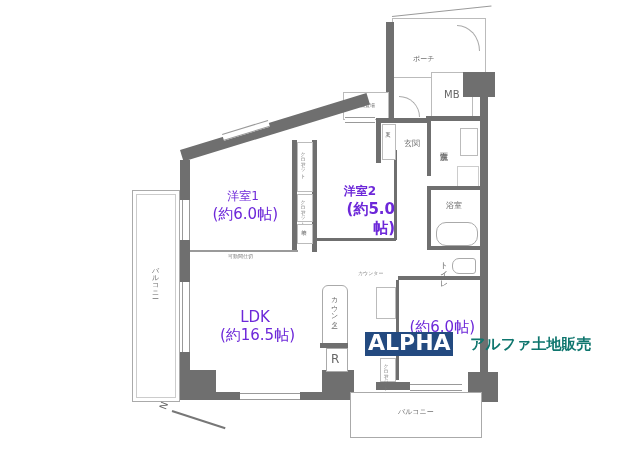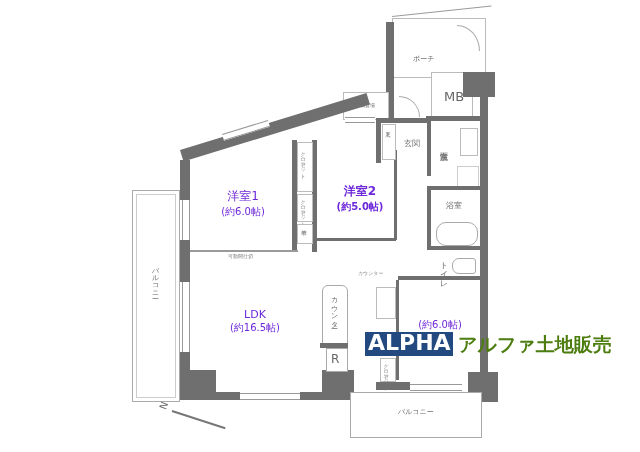--- a/index.html
+++ b/index.html
@@ -6,37 +6,37 @@
   body { width:640px; height:452px; position:relative; overflow:hidden;
          font-family: "DejaVu Sans", sans-serif; color:#555; }
   .wall { position:absolute; background:#6f6f6f; }
   .thin { position:absolute; border:1px solid #9a9a9a; background:#fff; }
   .line { position:absolute; background:#9a9a9a; }
   .lbl { position:absolute; font-size:9px; color:#666; white-space:nowrap; }
   .lbl-sm { position:absolute; font-size:5px; color:#777; white-space:nowrap; }
   .vert { writing-mode: vertical-rl; text-orientation: upright; }
   .room { position:absolute; text-align:center; color:#6d28d9; }
   .room .nm { font-size:12px; display:block; }
-  .room .sz { font-size:10px; display:block; }
+  .room .sz { font-size:15px; display:block;text-align:right; }
   .win { position:absolute; border-top:1px solid #999; border-bottom:1px solid #999; background:#fff; }
   .winv { position:absolute; border-left:1px solid #999; border-right:1px solid #999; background:#fff; }
   .door-arc { position:absolute; border:1px solid #aaa; border-radius:0 100% 0 0; border-left:none; border-bottom:none; }
   .logo-band { position:absolute; left:365px; top:332px; width:88px; height:24px; background:#234a80; }
   .logo-en { position:absolute; left:368px; top:330px; font-family:"DejaVu Sans", sans-serif; font-weight:bold; font-size:22px; color:#ffffff; letter-spacing:0px; line-height:26px; }
-  .logo-jp { position:absolute; left:458px; top:331px; font-family:"DejaVu Sans", sans-serif; font-weight:bold; font-size:19px; color:#4d7c0f; line-height:26px; }
+  .logo-jp { position:absolute; left:470px; top:331px; font-family:"DejaVu Sans", sans-serif; font-weight:bold; font-size:15px; color:#0f766e; line-height:26px; }
 </style>
 </head>
 <body>
 
 <div class="thin" style="left:392px;top:18px;width:92px;height:58px;border-color:#bbb;"></div>
 <div class="line" style="left:392px;top:16px;width:100px;height:1px;transform:rotate(-6deg);transform-origin:left;"></div>
 <div class="wall" style="left:386px;top:22px;width:8px;height:100px;"></div>
 <div class="lbl" style="left:413px;top:54px;font-size:7px;">ポーチ</div>
 <div class="thin" style="left:431px;top:72px;width:40px;height:44px;border-color:#bbb;"></div>
-<div class="lbl" style="left:444px;top:89px;font-size:13px;">MB</div>
+<div class="lbl" style="left:444px;top:89px;font-size:10px;">MB</div>
 <div class="wall" style="left:463px;top:72px;width:32px;height:25px;"></div>
 <div class="door-arc" style="left:457px;top:25px;width:22px;height:25px;"></div>
 
 <div class="wall" style="left:480px;top:96px;width:8px;height:306px;"></div>
 
 <div class="thin" style="left:343px;top:92px;width:44px;height:26px;border-color:#bbb;"></div>
 <div class="lbl-sm" style="left:350px;top:102px;">室外機置場</div>
 
 <div class="wall" style="left:180px;top:150px;width:195px;height:12px;transform:rotate(-17deg);transform-origin:left top;"></div>
 <div class="win" style="left:222px;top:134px;width:48px;height:5px;transform:rotate(-17deg);transform-origin:left top;"></div>
@@ -111,21 +111,21 @@
 <div class="lbl-sm" style="left:358px;top:270px;">カウンター</div>
 <div class="line" style="left:396px;top:280px;width:3px;height:100px;background:#6f6f6f;"></div>
 <div class="thin" style="left:376px;top:287px;width:18px;height:30px;border-color:#bbb;"></div>
 <div class="thin" style="left:322px;top:285px;width:24px;height:58px;border-radius:6px 6px 0 0;border-color:#aaa;"></div>
 <div class="lbl vert" style="left:329px;top:292px;font-size:7px;">カウンター</div>
 <div class="wall" style="left:320px;top:343px;width:28px;height:5px;"></div>
 <div class="thin" style="left:326px;top:348px;width:20px;height:22px;border-color:#aaa;"></div>
 <div class="lbl" style="left:331px;top:352px;font-size:12px;">R</div>
 
 <div class="room" style="left:215px;top:308px;width:80px;">
-  <span class="nm" style="font-size:11px;">LDK</span>
+  <span class="nm" style="font-size:15px;">LDK</span>
   <span class="sz">(約16.5帖)</span>
 </div>
 
 <div class="room" style="left:405px;top:318px;width:70px;">
   <span class="sz">(約6.0帖)</span>
 </div>
 <div class="thin" style="left:380px;top:358px;width:14px;height:22px;border-color:#bbb;"></div>
 <div class="lbl-sm vert" style="left:383px;top:360px;">クローゼット</div>
 
 <div class="lbl" style="left:160px;top:400px;font-size:10px;transform:rotate(-70deg);">N</div>

